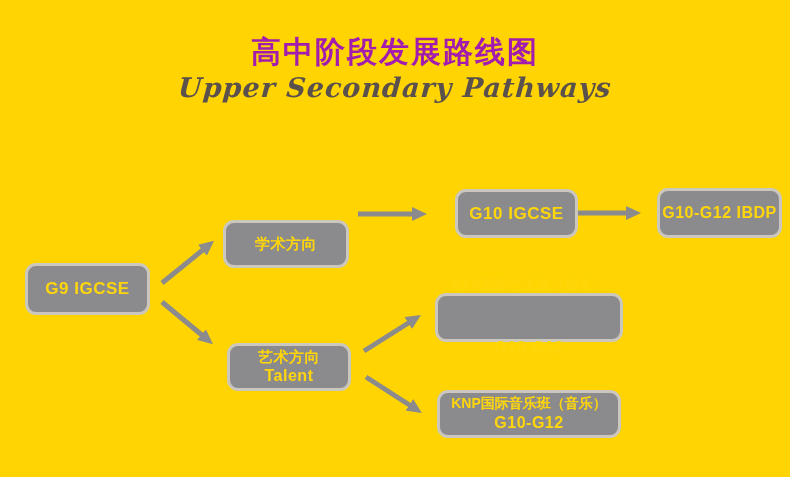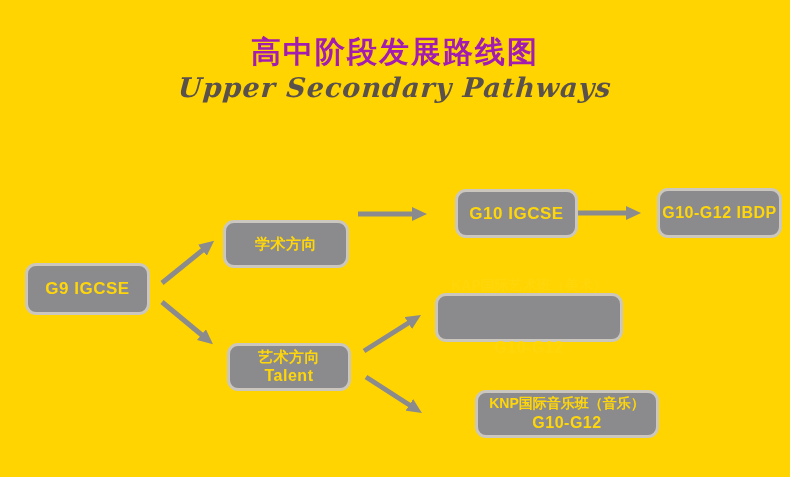--- a/index.html
+++ b/index.html
@@ -67,21 +67,21 @@
   .fs15 { font-size: 15px; letter-spacing: 0.5px; }
   .fs14 { font-size: 14px; }
 
   
   .n-g9        { left: 25px;  top: 263px; width: 125px; height: 52px; }
   .n-schol     { left: 223px; top: 190px; width: 126px; height: 48px; margin-top: 30px; }
   .n-g10       { left: 455px; top: 189px; width: 123px; height: 49px; }
   .n-ibdp      { left: 645px; top: 188px; width: 125px; height: 50px; margin-left: 12px; }
   .n-talent    { left: 227px; top: 343px; width: 124px; height: 48px; }
   .n-kap       { left: 435px; top: 293px; width: 188px; height: 49px; gap: 43px; }
-  .n-knp       { left: 437px; top: 390px; width: 184px; height: 48px; margin-left: 38px; }
+  .n-knp       { left: 437px; top: 390px; width: 184px; height: 48px; }
 </style>
 </head>
 <body>
 
 <div class="canvas">
 
   <div class="title">高中阶段发展路线图</div>
 
   <div class="subtitle">Upper Secondary Pathways</div>
 

